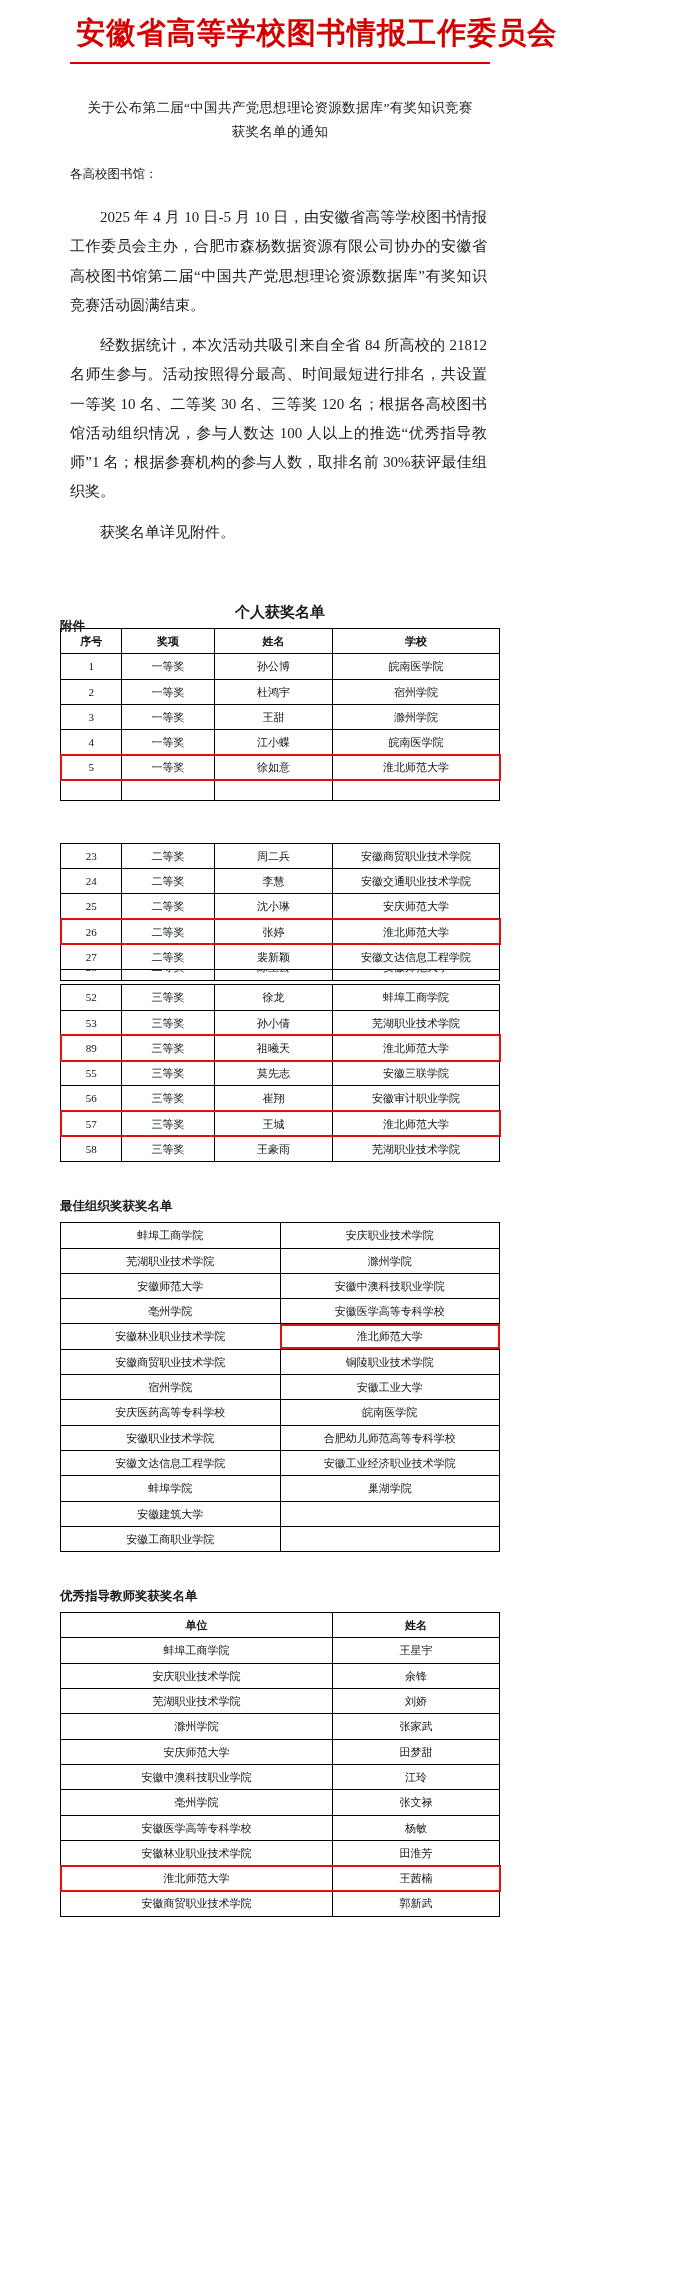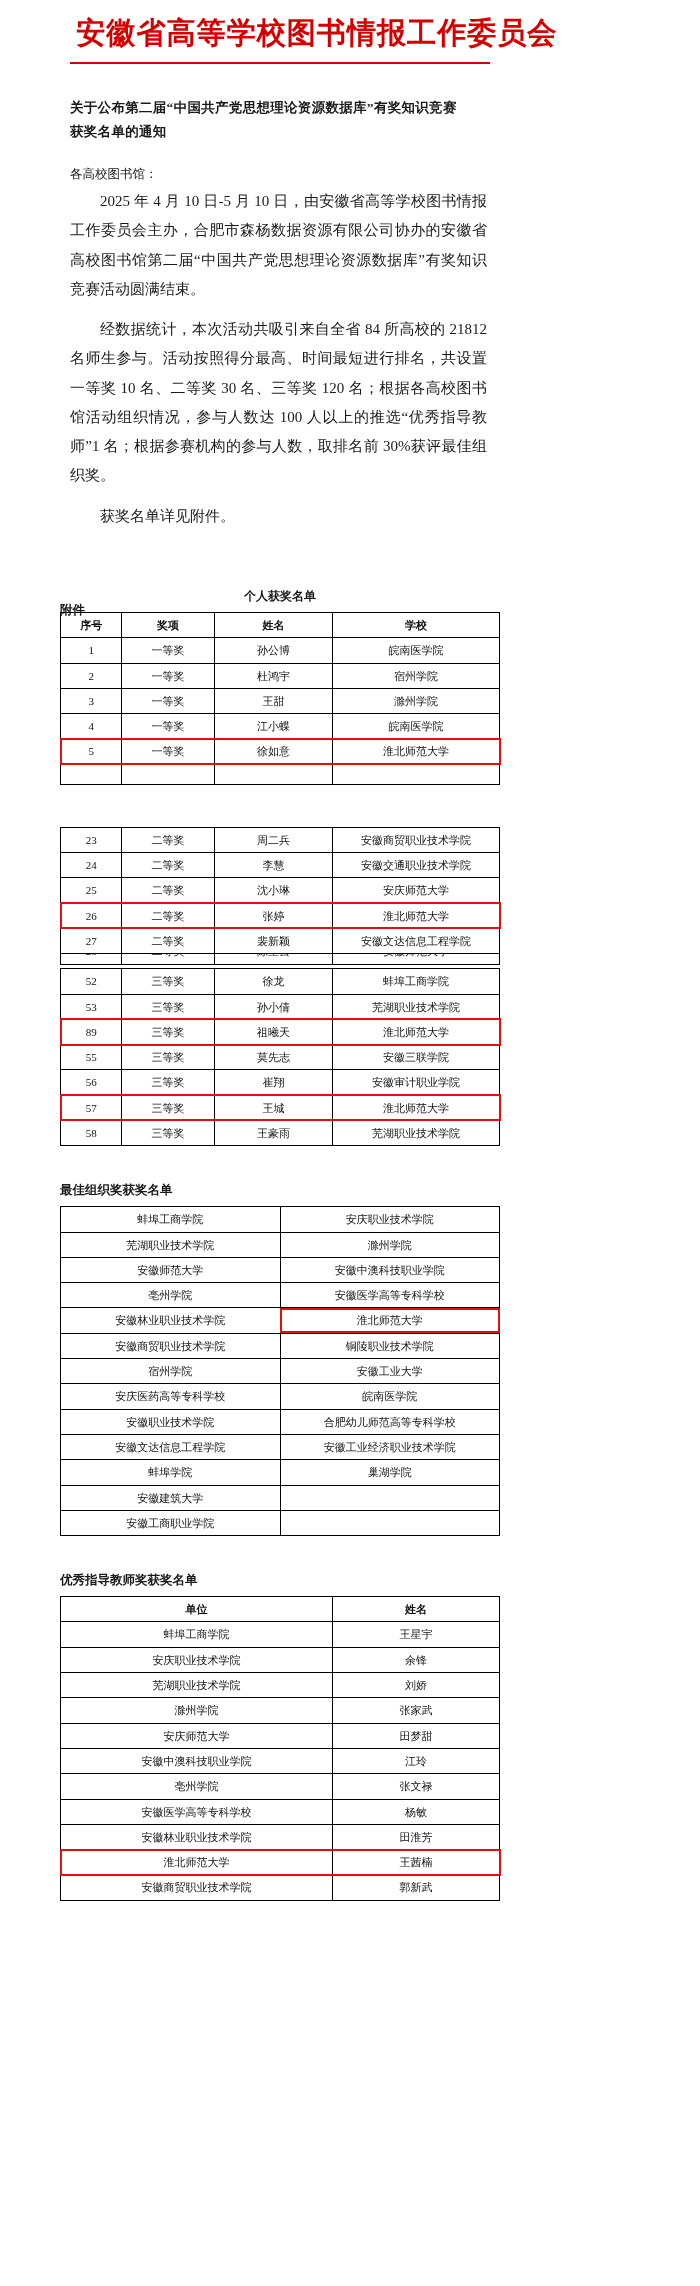--- a/index.html
+++ b/index.html
@@ -40,29 +40,29 @@
     border-top: 2px solid #d40000;
     height: 0;
   }
 
   
   .notice {
     padding: 26px 70px 10px 70px;
   }
   .notice h1 {
     font-size: 13.5px;
-    font-weight: bold;
-    text-align: left;
+    font-weight: normal;
+    text-align: center;
     line-height: 1.85;
     margin: 0 0 18px 0;
     letter-spacing: 0.3px;
   }
   .notice .salutation {
     font-size: 12.5px;
-    margin: 0 0 0 0;
+    margin: 0 0 16px 0;
     line-height: 1.9;
   }
   .notice p.body {
     font-size: 15px;
     line-height: 1.95;
     margin: 0 3px 11px 0;
     text-indent: 2em;
     text-align: justify;
   }
 
@@ -78,21 +78,21 @@
   }
   .attach-label {
     position: absolute;
     left: 0;
     top: 16px;
     font-size: 12.5px;
     font-weight: bold;
   }
   .attach-title {
     text-align: center;
-    font-size: 12px;
+    font-size: 15px;
     font-weight: bold;
     line-height: 20px;
   }
   .center-title {
     text-align: left;
     font-size: 12.5px;
     font-weight: bold;
     margin: 0 0 6px 0;
     line-height: 20px;
   }

